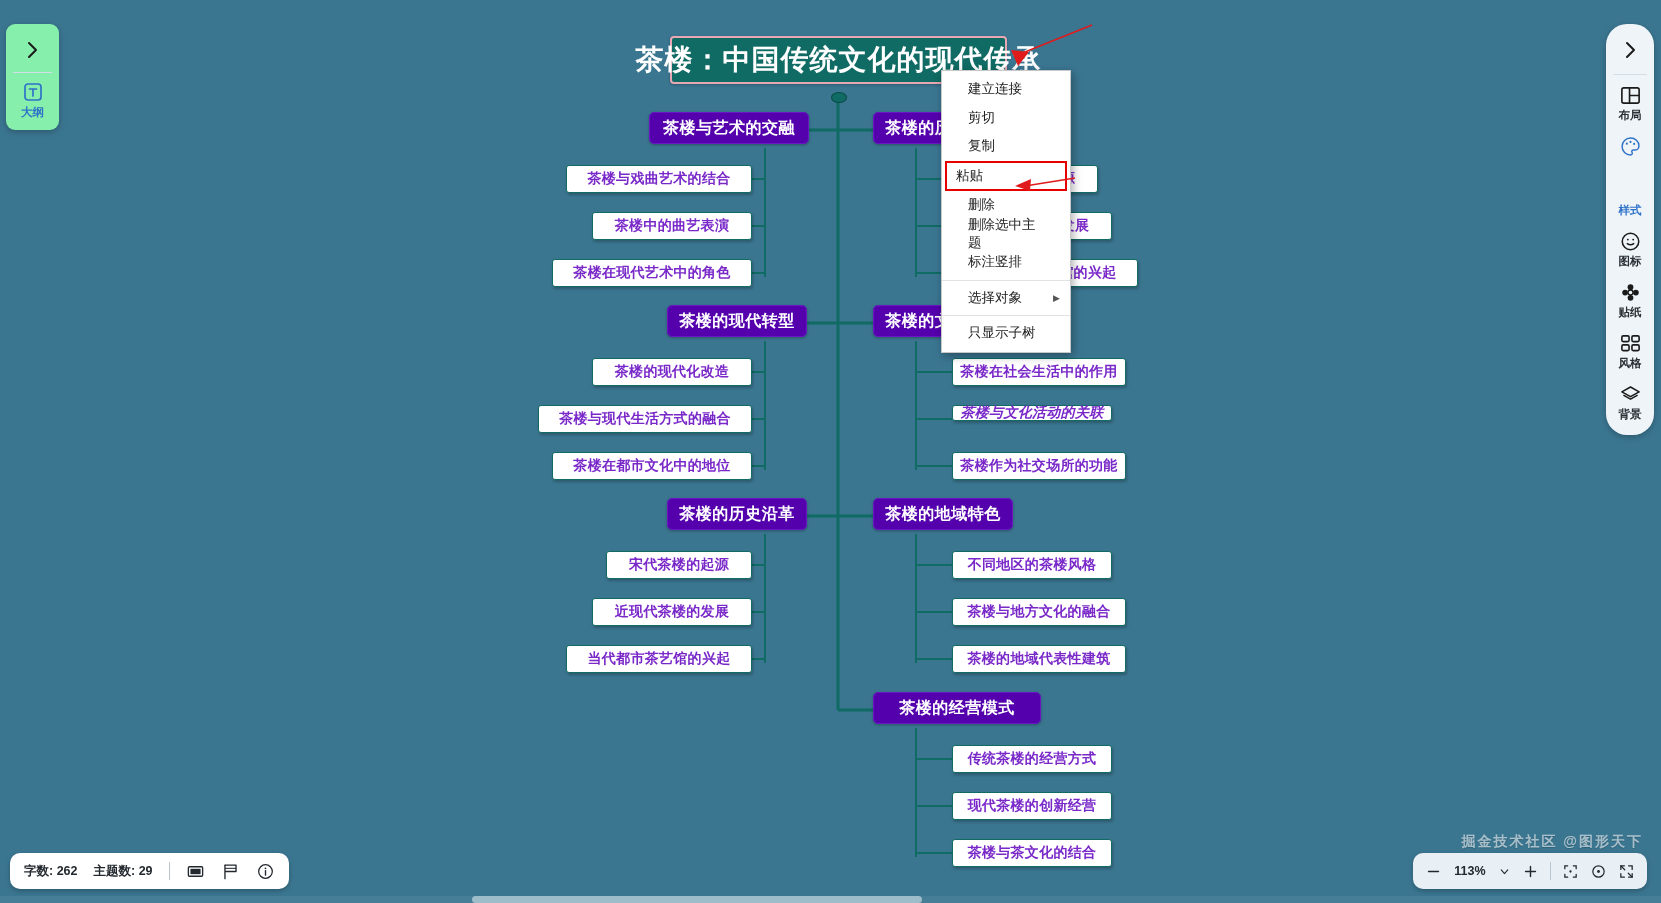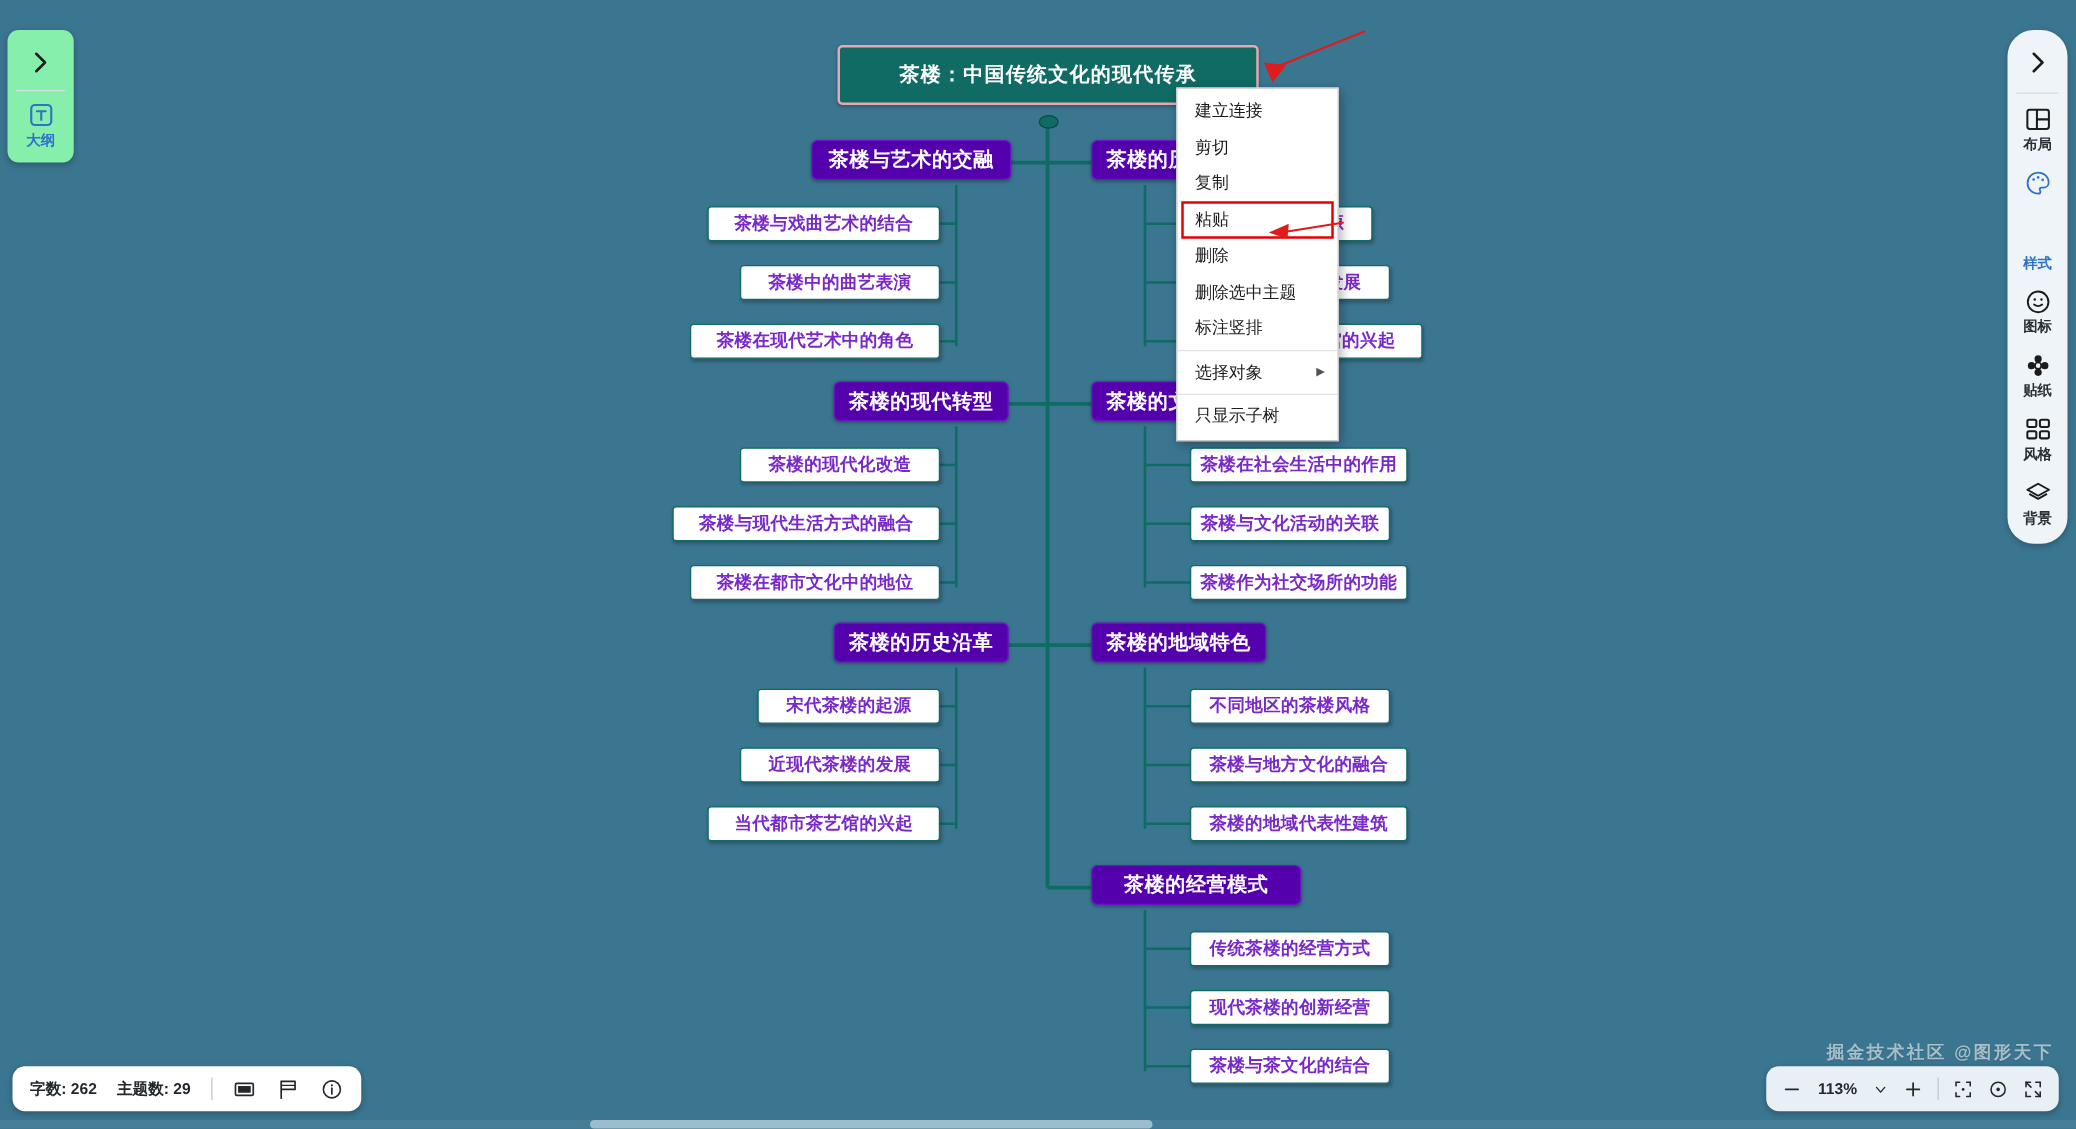--- a/index.html
+++ b/index.html
@@ -12,21 +12,21 @@
   #canvas{position:absolute;inset:0;background:#3b7691;}
 
   
   #wires{position:absolute;left:0;top:0;width:1661px;height:903px;pointer-events:none;}
 
   
   .node{position:absolute;box-sizing:border-box;display:flex;align-items:center;justify-content:center;white-space:nowrap;}
 
   .node.root{
     background:#0f6b63;border:2px solid #e7a8b4;border-radius:4px;
-    color:#ffffff;font-size:16px;font-weight:700;letter-spacing:1px;
+    color:#ffffff;font-size:28px;font-weight:700;letter-spacing:1px;
     padding:0 18px;box-shadow:0 1px 3px rgba(0,0,0,.25);
   }
   .node.lvl2{
     background:#5400ad;border:1px solid #6a16c4;border-radius:5px;
     color:#ffffff;font-size:16px;font-weight:700;letter-spacing:.5px;
     padding:0 14px;box-shadow:0 1px 3px rgba(0,0,0,.3);
   }
   .node.lvl3{
     background:#ffffff;border:1.6px solid #0f6b63;border-radius:3px;
     color:#7a29c9;font-size:14px;font-weight:700;letter-spacing:.3px;
@@ -62,21 +62,21 @@
 
   
   #ctx{
     position:absolute;left:941px;top:70px;width:128px;
     background:#ffffff;border:1px solid #c8c8c8;
     box-shadow:2px 3px 9px rgba(0,0,0,.33);
     padding:4px 0;z-index:40;
   }
   .ctx-item{
     height:28.5px;display:flex;align-items:center;
-    padding:0 14px;font-size:13.5px;color:#1c1c1c;cursor:pointer;position:relative;
+    padding:0 26px;font-size:13.5px;color:#1c1c1c;cursor:pointer;position:relative;
   }
   .ctx-item .caret{position:absolute;right:10px;font-size:9px;color:#555;}
   .ctx-sep{height:1px;background:#e2e2e2;margin:3px 0;}
   .ctx-item.boxed{
     outline:2.5px solid #e60000;outline-offset:-1px;
     margin:1px 4px;padding:0 10px;
   }
 
   
   #annots{position:absolute;inset:0;pointer-events:none;z-index:50;}
@@ -235,21 +235,21 @@
   <div class="node lvl3" style="left:952px;top:259px;width:186px;height:28px;">
     <span>当代都市茶艺馆的兴起</span>
   </div>
 
   <div class="node lvl2" style="left:873px;top:305px;width:140px;height:32px;">
     <span>茶楼的文化意义</span>
   </div>
   <div class="node lvl3" style="left:952px;top:358px;width:174px;height:28px;">
     <span>茶楼在社会生活中的作用</span>
   </div>
-  <div class="node lvl3" style="left:952px;top:405px;width:160px;height:28px;">
+  <div class="node lvl3" style="left:952px;top:405px;width:160px;height:16px;font-style:italic;">
     <span>茶楼与文化活动的关联</span>
   </div>
   <div class="node lvl3" style="left:952px;top:452px;width:174px;height:28px;">
     <span>茶楼作为社交场所的功能</span>
   </div>
 
   <div class="node lvl2" style="left:873px;top:498px;width:140px;height:32px;">
     <span>茶楼的地域特色</span>
   </div>
   <div class="node lvl3" style="left:952px;top:551px;width:160px;height:28px;">

